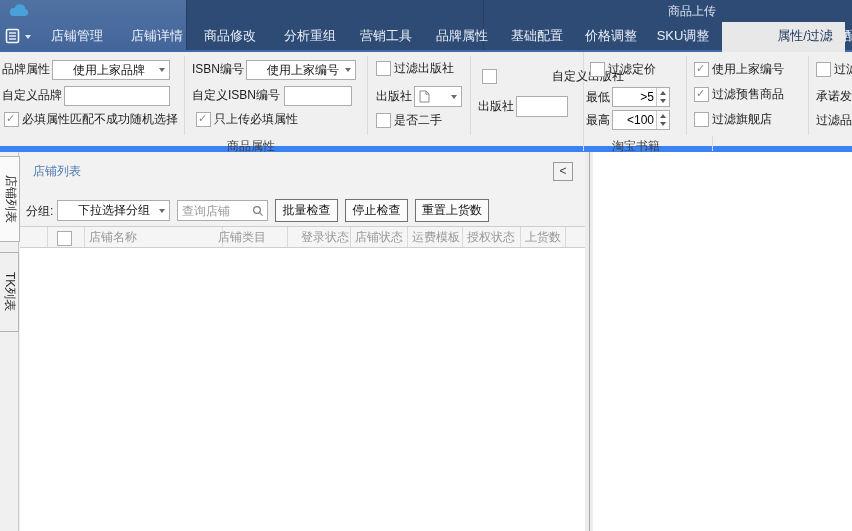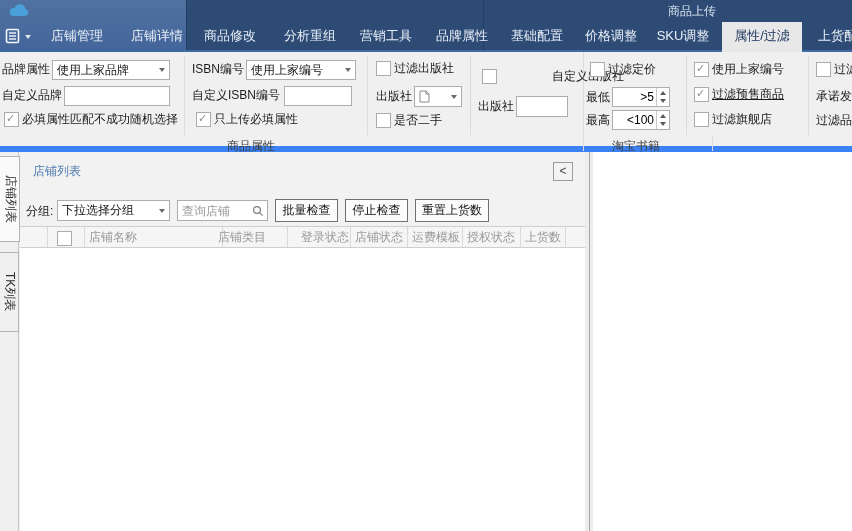--- a/index.html
+++ b/index.html
@@ -11,36 +11,36 @@
   
   .ribbon{position:absolute;left:0;top:0;width:852px;height:50px;background:#2e4b76;}
   .ribbon-left{position:absolute;left:0;top:0;width:186px;height:50px;
                background:linear-gradient(#4f72a1,#44659a);}
   .ribbon-accent{position:absolute;left:0;top:50px;width:852px;height:2px;background:#3e6aa5;}
   .grp-title{position:absolute;top:3px;height:16px;line-height:16px;text-align:center;
              color:#d9e3ef;font-size:12px;}
   .grp-div{position:absolute;top:0;width:1px;height:50px;background:#243e63;}
   .mi{position:absolute;top:22px;height:28px;line-height:28px;text-align:center;
       color:#e8eef6;font-size:13px;cursor:default;}
-  .mi.active{background:#e8e8e8;color:#1f3a60;height:30px;z-index:2;}
+  .mi.active{background:#e8e8e8;color:#1f3a60;height:30px;z-index:2;padding-left:43px;}
 
   
   .form{position:absolute;left:0;top:52px;width:852px;height:100px;background:#f0f0f0;
         border-bottom:6px solid #3b82f6;box-sizing:border-box;}
   .vsep{position:absolute;top:4px;width:1px;height:79px;background:#dcdcdc;}
   .vsep.full{top:0;height:99px;}
   .vsep.foot{top:84px;height:15px;}
   .lbl{position:absolute;font-size:12px;color:#1b1b1b;white-space:nowrap;line-height:15px;}
   .sec-lbl{position:absolute;top:86px;font-size:12px;color:#3c3c3c;text-align:center;}
 
   .cb{position:absolute;width:13px;height:13px;background:#fff;border:1px solid #ababab;box-sizing:content-box;}
   .cb.checked::after{content:"\2713";position:absolute;left:1px;top:-1px;font-size:11px;color:#898989;}
 
   .combo{position:absolute;background:#fff;border:1px solid #abadb3;box-sizing:border-box;
-         font-size:12px;line-height:18px;padding-left:4px;color:#141414;white-space:nowrap;overflow:hidden;}
+         font-size:12px;line-height:18px;padding-left:20px;color:#141414;white-space:nowrap;overflow:hidden;}
   .arr{position:absolute;right:4px;top:50%;margin-top:-2px;width:0;height:0;
        border-left:3.5px solid transparent;border-right:3.5px solid transparent;border-top:4px solid #6a6a6a;}
   .tin{position:absolute;background:#fff;border:1px solid #abadb3;box-sizing:border-box;
        font-size:12px;padding:0 3px;font-family:inherit;color:#141414;outline:none;}
   .spin{position:absolute;background:#fff;border:1px solid #abadb3;box-sizing:border-box;}
   .spin input{position:absolute;left:0;top:0;width:calc(100% - 13px);height:100%;border:0;outline:none;
               text-align:right;font-size:12px;font-family:inherit;background:transparent;padding:0 2px;box-sizing:border-box;}
   .spin .ud{position:absolute;right:0;top:0;width:12px;height:100%;border-left:1px solid #c9c9c9;}
   .spin .u{position:absolute;left:3px;top:3px;width:0;height:0;border-left:3px solid transparent;border-right:3px solid transparent;border-bottom:4px solid #5a5a5a;}
   .spin .d{position:absolute;left:3px;bottom:3px;width:0;height:0;border-left:3px solid transparent;border-right:3px solid transparent;border-top:4px solid #5a5a5a;}
@@ -182,21 +182,21 @@
       <input readonly="" value="&lt;100" style="">
       <span class="ud">
           <span class="u"></span>
           <span class="d"></span>
         </span>
     </div>
 
     <span class="cb checked" style="left:694px;top:10px;"></span>
     <div class="lbl" style="left:712px;top:10px;">使用上家编号</div>
     <span class="cb checked" style="left:694px;top:35px;"></span>
-    <div class="lbl" style="left:712px;top:35px;text-decoration:underline;">过滤预售商品</div>
+    <div class="lbl" style="left:712px;top:35px;">过滤预售商品</div>
     <span class="cb" style="left:694px;top:60px;"></span>
     <div class="lbl" style="left:712px;top:60px;">过滤旗舰店</div>
 
     <span class="cb" style="left:816px;top:10px;"></span>
     <div class="lbl" style="left:834px;top:10px;">过滤</div>
     <div class="lbl" style="left:816px;top:37px;">承诺发</div>
     <div class="lbl" style="left:816px;top:61px;">过滤品</div>
 
     <div class="sec-lbl" style="left:191px;width:120px;">商品属性</div>
     <div class="sec-lbl" style="left:586px;width:100px;">淘宝书籍</div>

